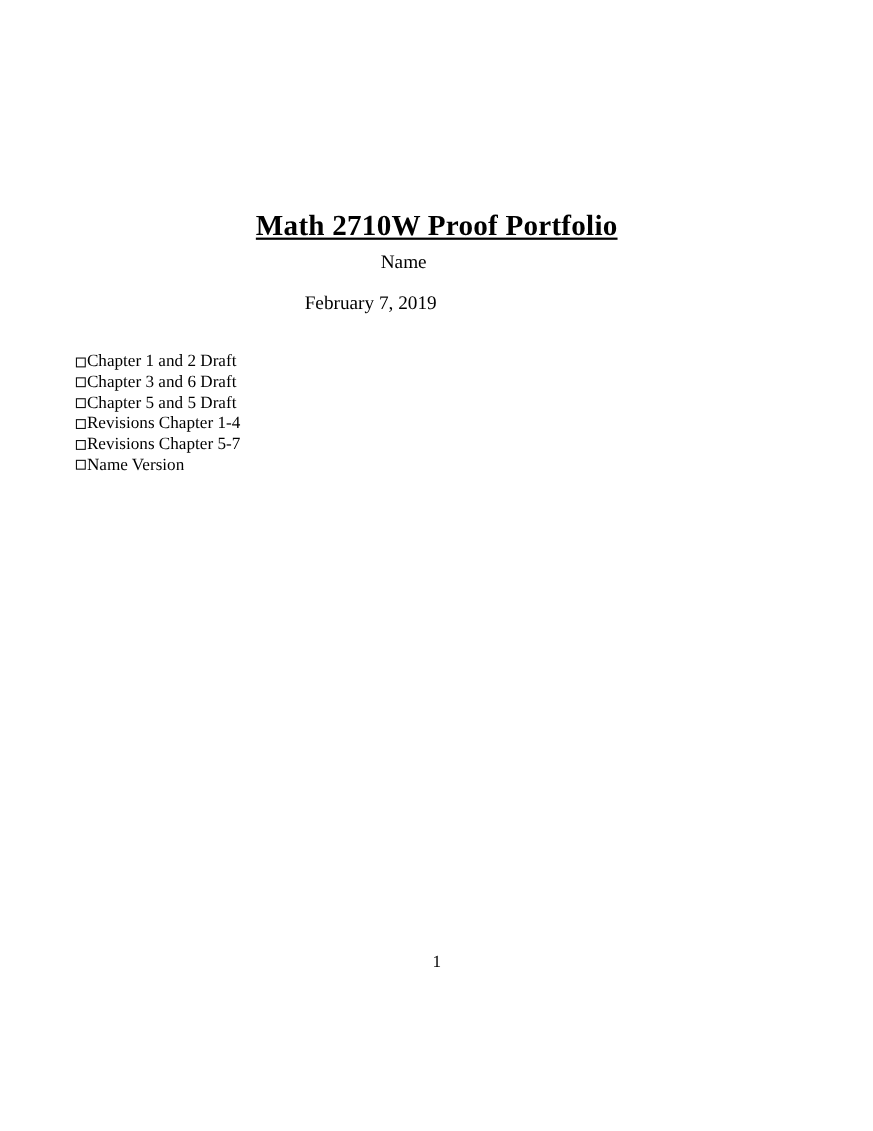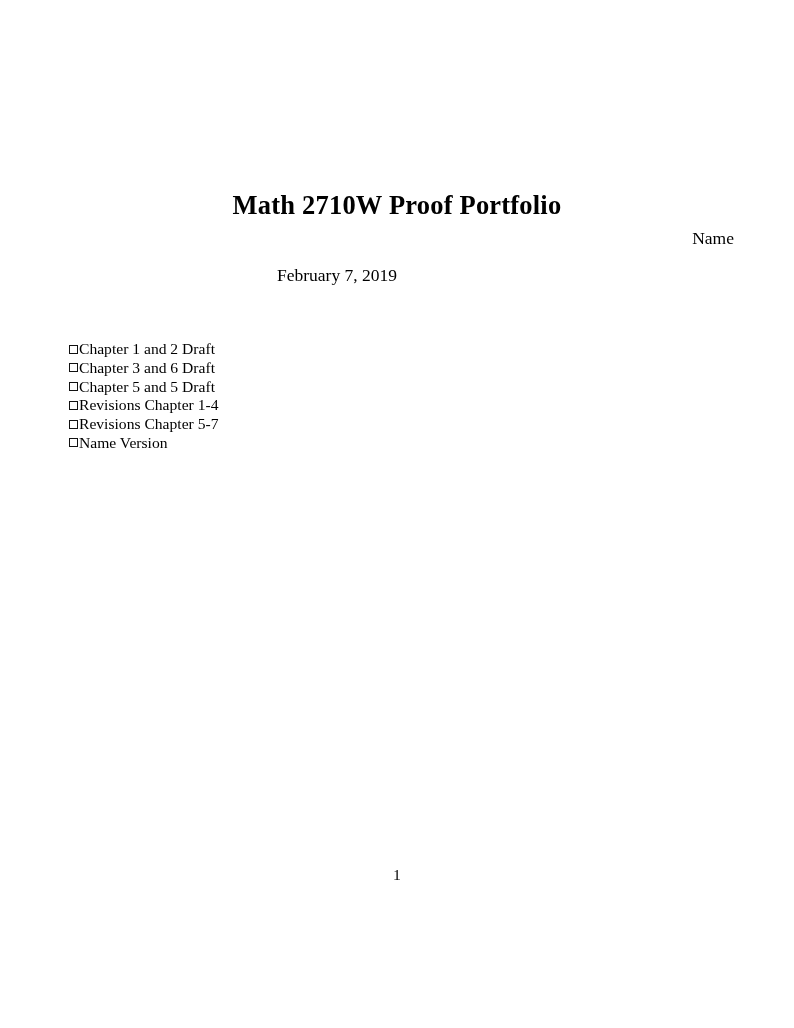--- a/index.html
+++ b/index.html
@@ -20,40 +20,41 @@
     box-sizing: border-box;
   }
   .doc-title {
     position: absolute;
     top: 172px;
     left: 0;
     width: 794px;
     text-align: center;
     font-size: 26.5px;
     letter-spacing: 0.2px;
+    text-decoration: underline;
   }
   .doc-author {
     position: absolute;
     top: 228px;
     left: 0;
     width: 734px;
-    text-align: right;
+    text-align: center;
     font-size: 17.5px;
   }
   .doc-date {
     position: absolute;
     top: 265px;
     left: 0;
     width: 674px;
     text-align: center;
     font-size: 17.5px;
   }
   .checklist {
     position: absolute;
-    top: 340px;
+    top: 320px;
     left: 69px;
     width: 420px;
   }
   .check-item {
     display: flex;
     align-items: flex-start;
     font-size: 15.6px;
     line-height: 18.8px;
     margin: 0;
     padding: 0;

